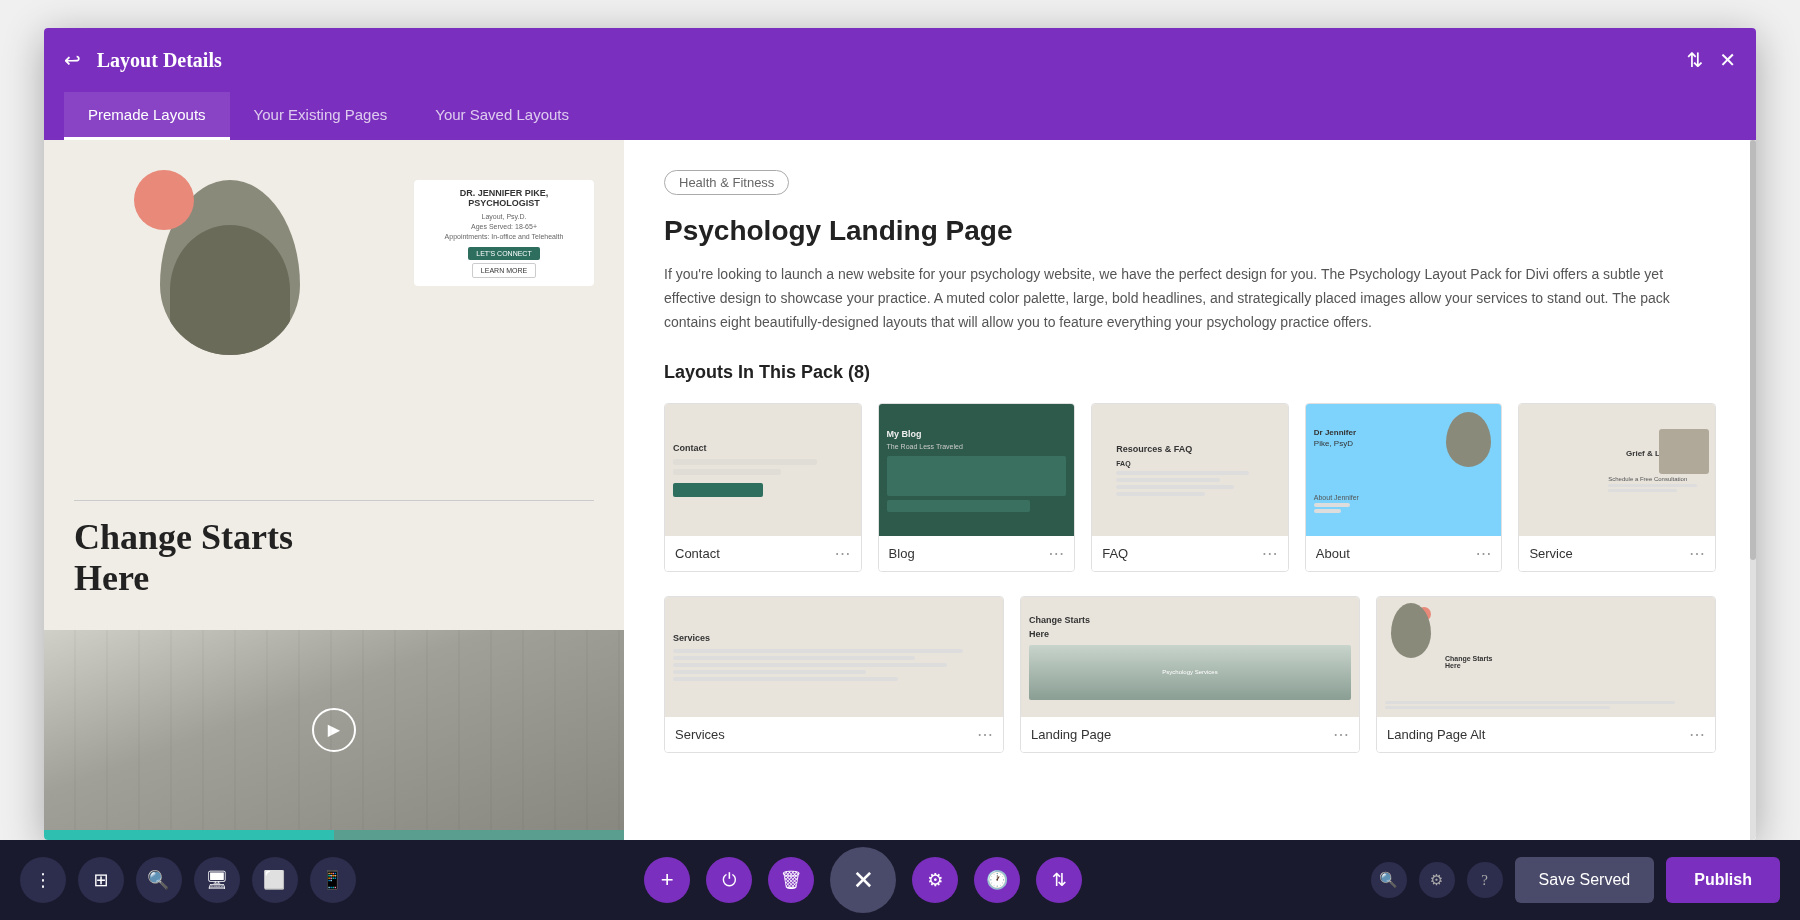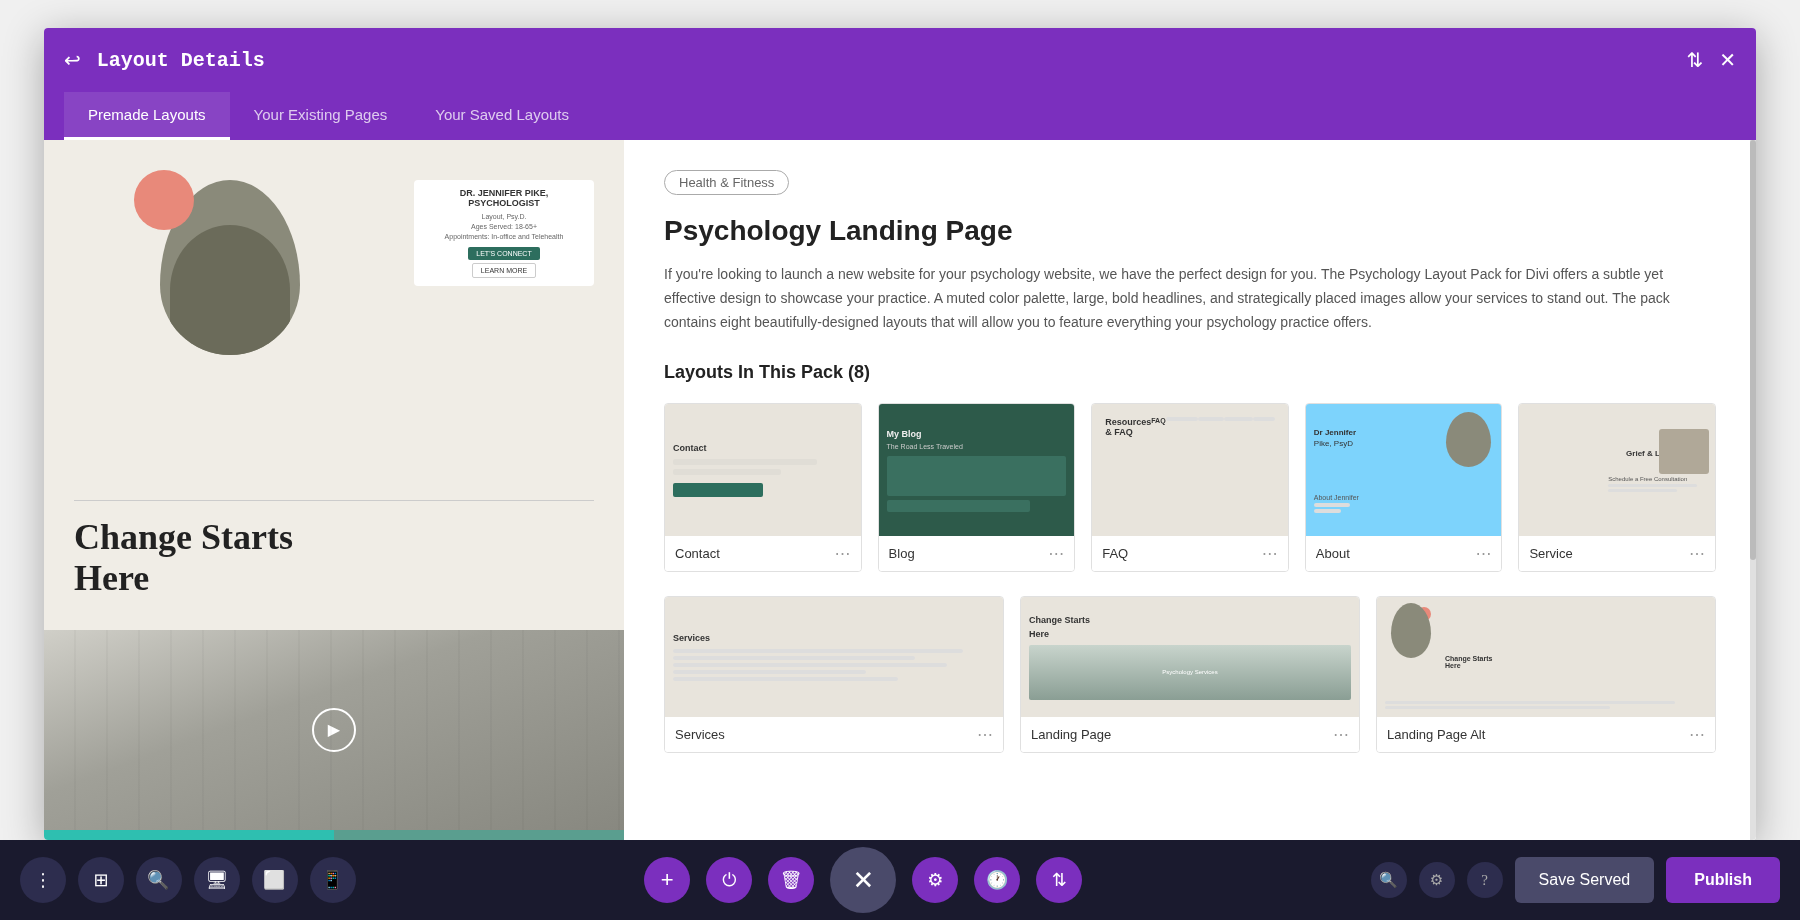--- a/index.html
+++ b/index.html
@@ -40,21 +40,21 @@
       background: #fff; border-radius: 4px; overflow: hidden; display: flex; flex-direction: column;
       box-shadow: 0 8px 40px rgba(0,0,0,0.3);
     }
 
     
     .modal-header {
       background: #7b2fbe; color: #fff; padding: 0 20px;
       display: flex; align-items: center; justify-content: space-between; height: 64px; flex-shrink: 0;
     }
     .modal-title-area { display: flex; align-items: center; gap: 16px; }
-    .modal-title { font-size: 20px; font-weight: 600; font-family: Liberation Mono, monospace; }
+    .modal-title { font-size: 20px; font-weight: 600; font-family: Liberation Serif, serif; }
     .modal-header-icons { display: flex; gap: 16px; align-items: center; }
     .header-icon { color: #fff; font-size: 20px; cursor: pointer; }
 
     
     .tab-bar {
       background: #7b2fbe; display: flex; padding: 0 20px; flex-shrink: 0;
     }
     .tab-item {
       padding: 14px 24px; font-size: 15px; color: rgba(255,255,255,0.75);
       cursor: pointer; font-family: sans-serif; border-bottom: 3px solid transparent;
@@ -283,21 +283,21 @@
             <div style="background:#3a7060;height:40px;width:100%;border-radius:2px;"></div>
             <div style="background:#3a7060;height:12px;width:80%;border-radius:2px;margin-top:4px;"></div>
           </div>
           <div class="thumb-label-bar">
             <span class="thumb-label">Blog</span>
             <span class="thumb-menu">⋯</span>
           </div>
         </div>
 
         <div class="thumb-card">
-          <div class="thumb-image thumb-faq" style="align-items:flex-start; padding:13px;">
+          <div class="thumb-image thumb-faq" style="flex-direction:column; align-items:flex-start; padding:24px;">
             <div style="font-size:9px;font-weight:bold;font-family:sans-serif;color:#333;margin-bottom:6px;">Resources &amp; FAQ</div>
             <div style="font-size:7px;font-weight:bold;font-family:sans-serif;color:#333;margin-bottom:4px;">FAQ</div>
             <div style="background:#ddd;height:4px;border-radius:2px;width:90%;margin-bottom:3px;"></div>
             <div style="background:#ddd;height:4px;border-radius:2px;width:70%;margin-bottom:3px;"></div>
             <div style="background:#ddd;height:4px;border-radius:2px;width:80%;margin-bottom:3px;"></div>
             <div style="background:#ddd;height:4px;border-radius:2px;width:60%;"></div>
           </div>
           <div class="thumb-label-bar">
             <span class="thumb-label">FAQ</span>
             <span class="thumb-menu">⋯</span>

